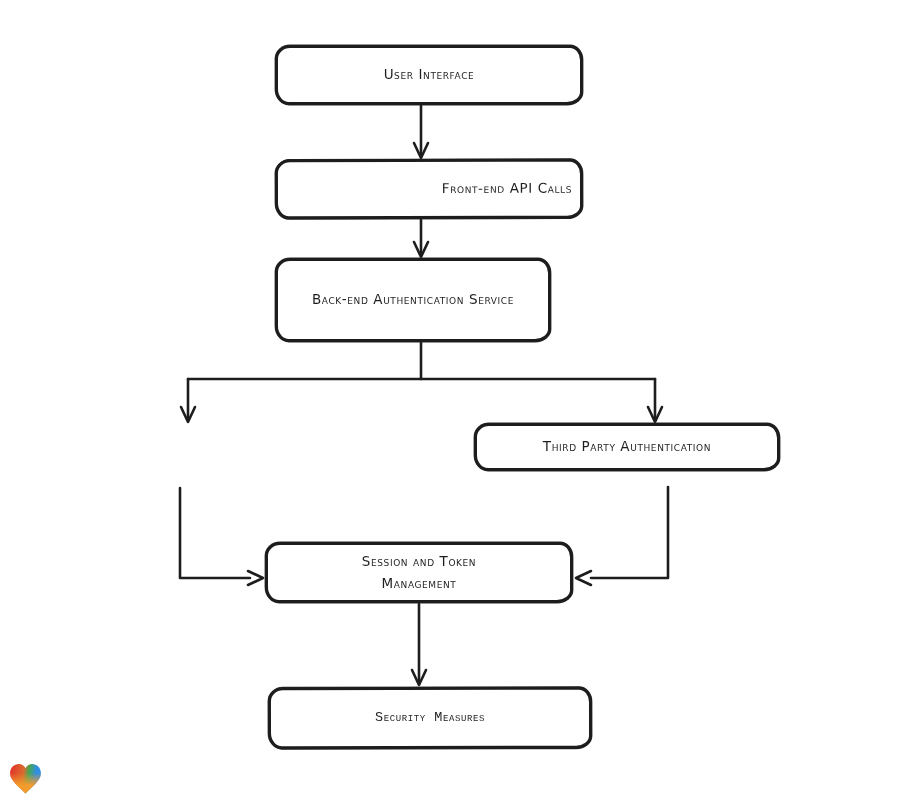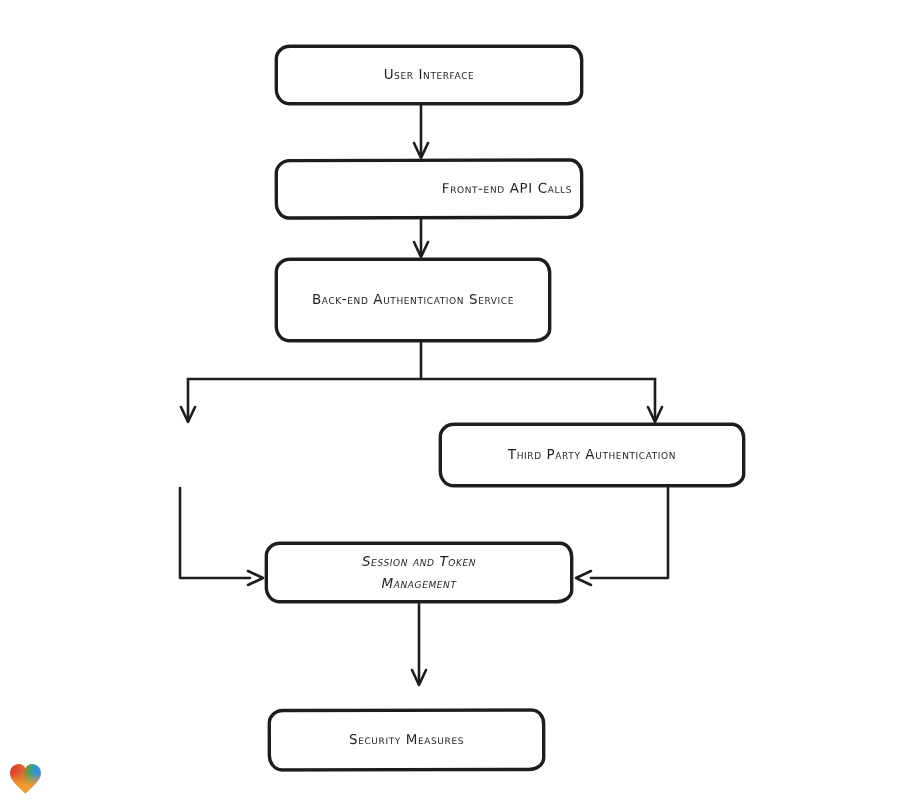--- a/index.html
+++ b/index.html
@@ -39,25 +39,25 @@
     letter-spacing: 0.6px;
     line-height: 1.6;
     color: #1f1f1f;
     padding: 0 8px;
   }
   
   .node-user-interface { left: 275px; top: 45px;  width: 308px; height: 60px; }
   .node-frontend-api   { left: 275px; top: 159px; width: 308px; height: 60px; transform: rotate(-0.12deg); justify-content: flex-end; }
   .node-backend-auth   { left: 275px; top: 258px; width: 276px; height: 84px; }
   .node-database       { left: 65px;  top: 423px; width: 307px; height: 65px; transform: rotate(0.12deg); }
-  .node-third-party    { left: 439px; top: 423px; width: 306px; height: 64px; }
+  .node-third-party    { left: 474px; top: 423px; width: 306px; height: 48px; }
   .node-session        { left: 265px; top: 542px; width: 308px; height: 61px; }
-  .node-security       { left: 268px; top: 709px; width: 277px; height: 62px; transform: rotate(-0.1deg); }
+  .node-security       { left: 268px; top: 687px; width: 324px; height: 62px; transform: rotate(-0.1deg); font-family: Liberation Mono, monospace; }
   .node-backend-auth .label { max-width: 205px; }
-  .node-session .label      { max-width: 165px; font-style: italic; }
+  .node-session .label      { max-width: 165px; }
   .watermark {
     position: absolute;
     left: 8px;
     top: 762px;
     width: 35px;
     height: 34px;
   }
 </style>
 </head>
 <body>

